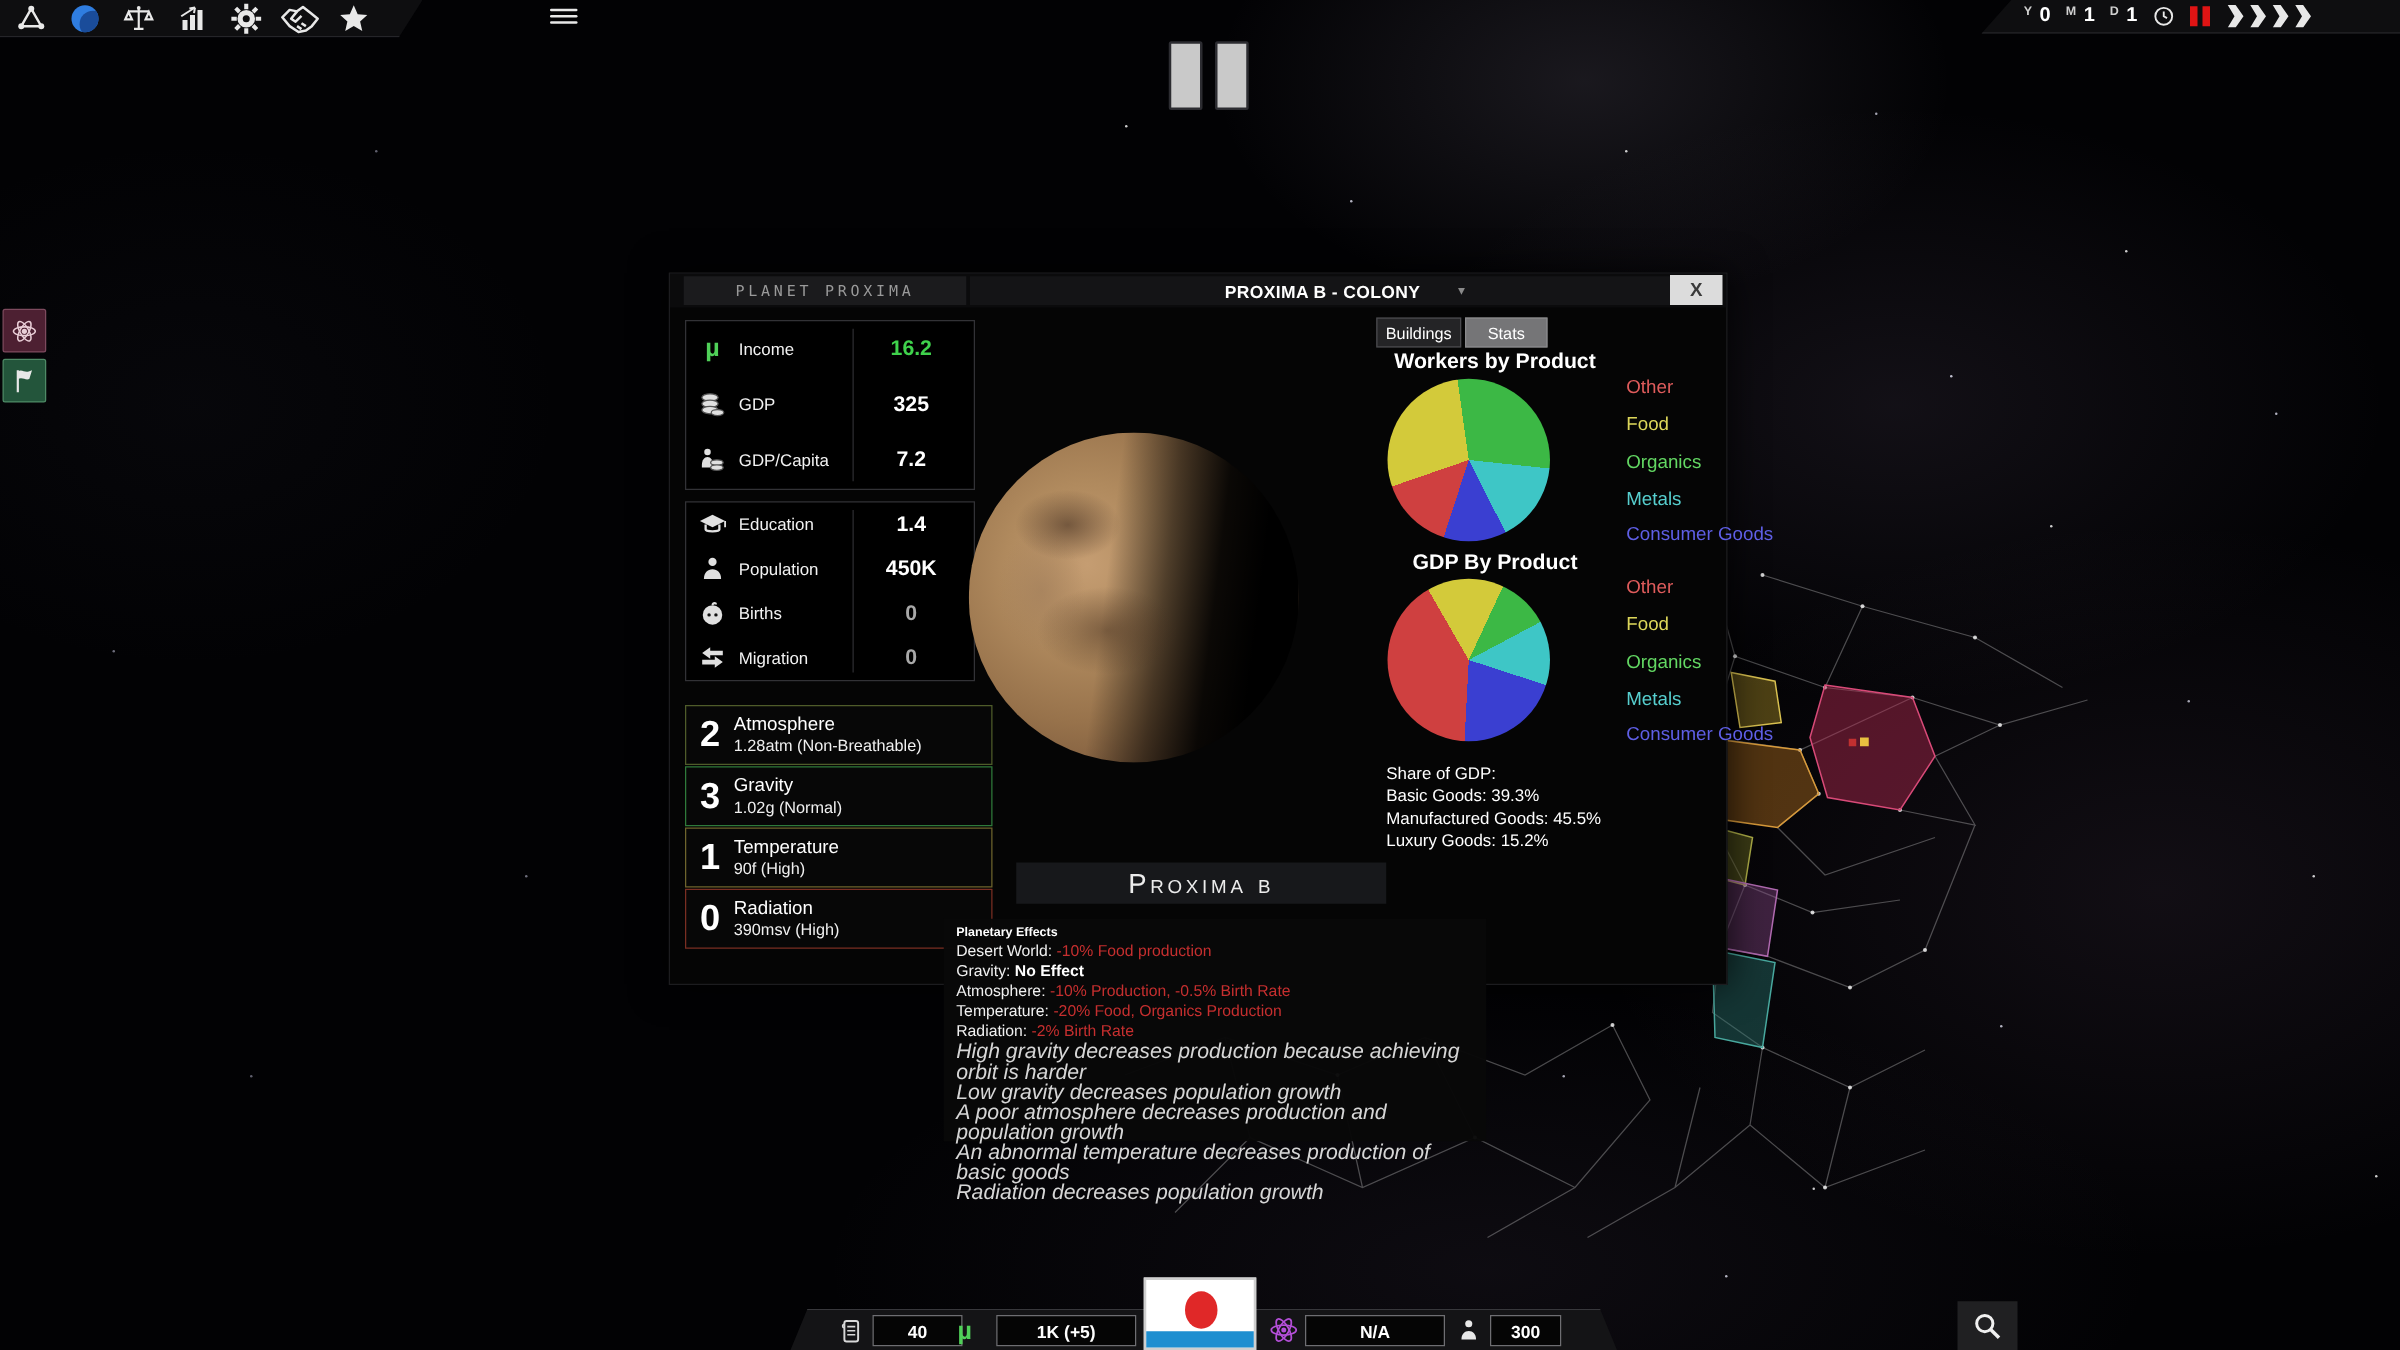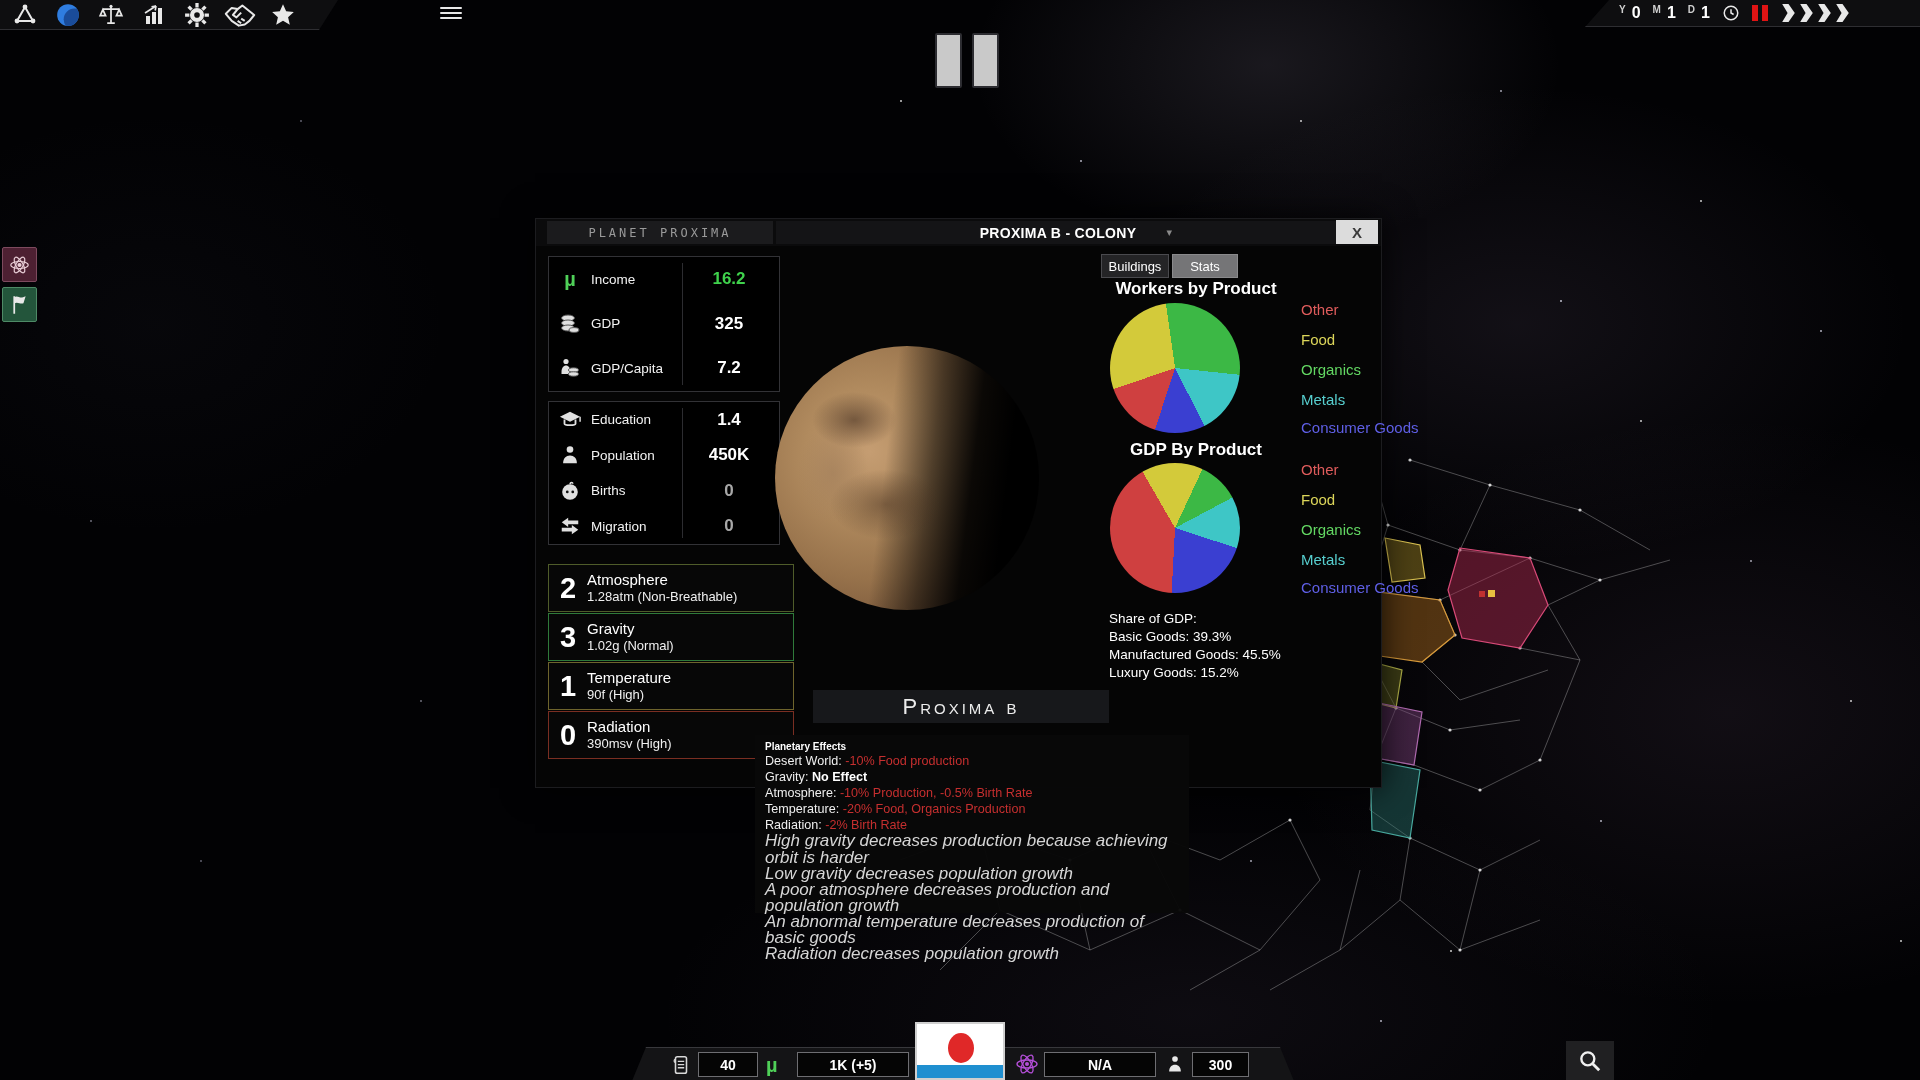--- a/index.html
+++ b/index.html
@@ -435,21 +435,21 @@
     <div class="fx-note">An abnormal temperature decreases production of basic goods</div>
     <div class="fx-note">Radiation decreases population growth</div>
   </div>
 
   <div class="abs bottom-bar">
     <span class="bb-icon" style="left:38px;"><svg width="22" height="24" viewBox="0 0 24 24">
           <rect x="6" y="3" width="12" height="18" rx="2" fill="none" stroke="#d8d8d8" stroke-width="1.7"></rect>
           <path d="M8.5 8h7 M8.5 11.5h7 M8.5 15h7" stroke="#d8d8d8" stroke-width="1.4"></path>
           <path d="M6 6c-2 0-2 3 0 3" stroke="#d8d8d8" stroke-width="1.4" fill="none"></path>
         </svg></span>
-    <div class="bb-box" style="left:66px;width:60px;">40</div>
+    <div class="bb-box" style="left:66px;width:72px;">40</div>
     <span class="bb-icon mu-glyph" style="left:134px;top:7px;">µ</span>
     <div class="bb-box" style="left:165px;width:112px;text-align:center;">1K (+5)</div>
     <span class="bb-icon" style="left:383px;top:4px;"><svg width="24" height="24" viewBox="0 0 24 24">
           <g fill="none" stroke="#b44fd8" stroke-width="1.4">
             <ellipse cx="12" cy="12" rx="10" ry="4"></ellipse>
             <ellipse cx="12" cy="12" rx="10" ry="4" transform="rotate(60 12 12)"></ellipse>
             <ellipse cx="12" cy="12" rx="10" ry="4" transform="rotate(120 12 12)"></ellipse>
           </g>
           <circle cx="12" cy="12" r="2" fill="#b44fd8"></circle>
         </svg></span>

